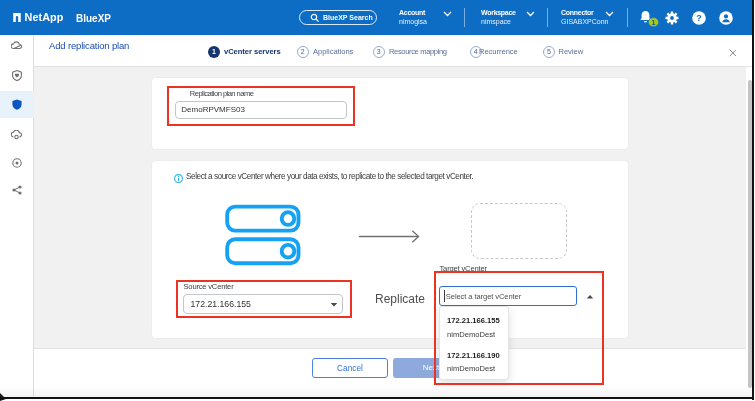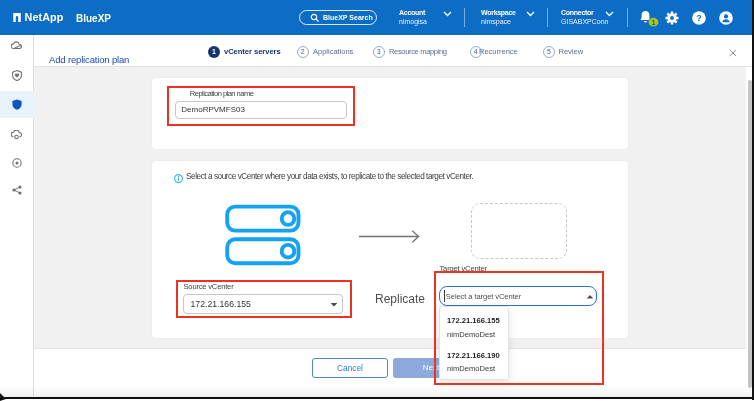--- a/index.html
+++ b/index.html
@@ -17,21 +17,21 @@
 .hlabel { color:#fff; font-size:7px; font-weight:bold; line-height:8px; letter-spacing:-0.28px; }
 .hsub   { color:#eaf2fb; font-size:7px; line-height:8px; }
 .hdiv { width:1px; height:19px; top:8px; background:rgba(255,255,255,.45); }
 
 
 #sidebar { left:0; top:35px; width:34px; height:361px; background:#fff; border-right:1.4px solid #dcdddf; }
 #sideactive { left:0; top:91px; width:34px; height:27px; background:#e8f2fb; }
 
 
 #topbar { left:34px; top:35px; width:719px; height:32px; background:#fff; border-bottom:1px solid #dfe1e4; }
-#title { left:49px; top:54px; color:#1e4cb2; font-size:9.5px; letter-spacing:-0.16px;text-align:right; }
+#title { left:49px; top:40px; color:#1e4cb2; font-size:9.5px; letter-spacing:-0.16px;text-align:right; }
 .stepc { top:45.5px; width:12px; height:12px; border-radius:50%; font-size:7px; text-align:center; line-height:12px; }
 .stepc.on { background:#15356e; color:#fff; font-weight:bold; }
 .stepc.off { border:1px solid #96abce; color:#46629c; line-height:10.5px; }
 .steplbl { top:46.6px; font-size:7.6px; letter-spacing:-0.05px; }
 .steplbl.on { color:#15356e; font-weight:bold; }
 .steplbl.off { color:#5b6f95; }
 #closex { left:728.6px; top:48.8px; width:7.8px; height:7.8px; }
 
 
 #content { left:34px; top:67px; width:714px; height:281px; background:#f1f1f2; }
@@ -196,21 +196,21 @@
 <div class="abs" style="left:471px; top:203px; width:96px; height:55.5px; border:1.4px dashed #c7c7c7; border-radius:9px; z-index:5;"></div>
 
 <div class="abs flabel" style="left:183.5px; top:282px; letter-spacing:-0.2px; z-index:5;">Source vCenter</div>
 <div class="input" style="left:183px; top:294px; width:159.5px; height:19.5px; line-height:18.5px; padding-left:6.5px; font-size:8.7px; z-index:5;">172.21.166.155</div>
 <svg class="abs" style="left:329.5px; top:301.5px; z-index:6;" width="8" height="5.5" viewBox="0 0 8 5.5">
     <path d="M0.7 0.9 L4 4.5 L7.3 0.9 Z" fill="#4a4a4a"></path>
   </svg>
 <div class="redbox" style="left:176px; top:280px; width:176px; height:37.5px;"></div>
 
 <div class="abs flabel" style="left:439.5px; top:264px; letter-spacing:-0.18px; z-index:5;">Target vCenter</div>
-<div class="input" style="left:439px; top:285.5px; width:158px; height:20px; line-height:19px; padding-left:5.8px; border:1.4px solid #2e6fd0; border-radius:8px; color:#4d4f52; font-size:7.6px; letter-spacing:-0.1px; z-index:5;">Select a target vCenter</div>
+<div class="input" style="left:439px; top:285.5px; width:138px; height:20px; line-height:19px; padding-left:5.8px; border:1.4px solid #2e6fd0; border-radius:3px; color:#4d4f52; font-size:7.6px; letter-spacing:-0.1px; z-index:5;">Select a target vCenter</div>
 <div class="abs" style="left:443.8px; top:289.5px; width:1px; height:12.5px; background:#3a3a3a; z-index:6;"></div>
 <svg class="abs" style="left:586px; top:293.5px; z-index:6;" width="8" height="5.5" viewBox="0 0 8 5.5">
     <path d="M0.7 4.6 L4 1 L7.3 4.6 Z" fill="#4a4a4a"></path>
   </svg>
 
 <div class="abs" id="footer"></div>
 <div class="abs" id="cancelbtn">Cancel</div>
 <div class="abs" id="nextbtn">Next</div>
 
 <div class="abs" id="ddpanel"></div>

